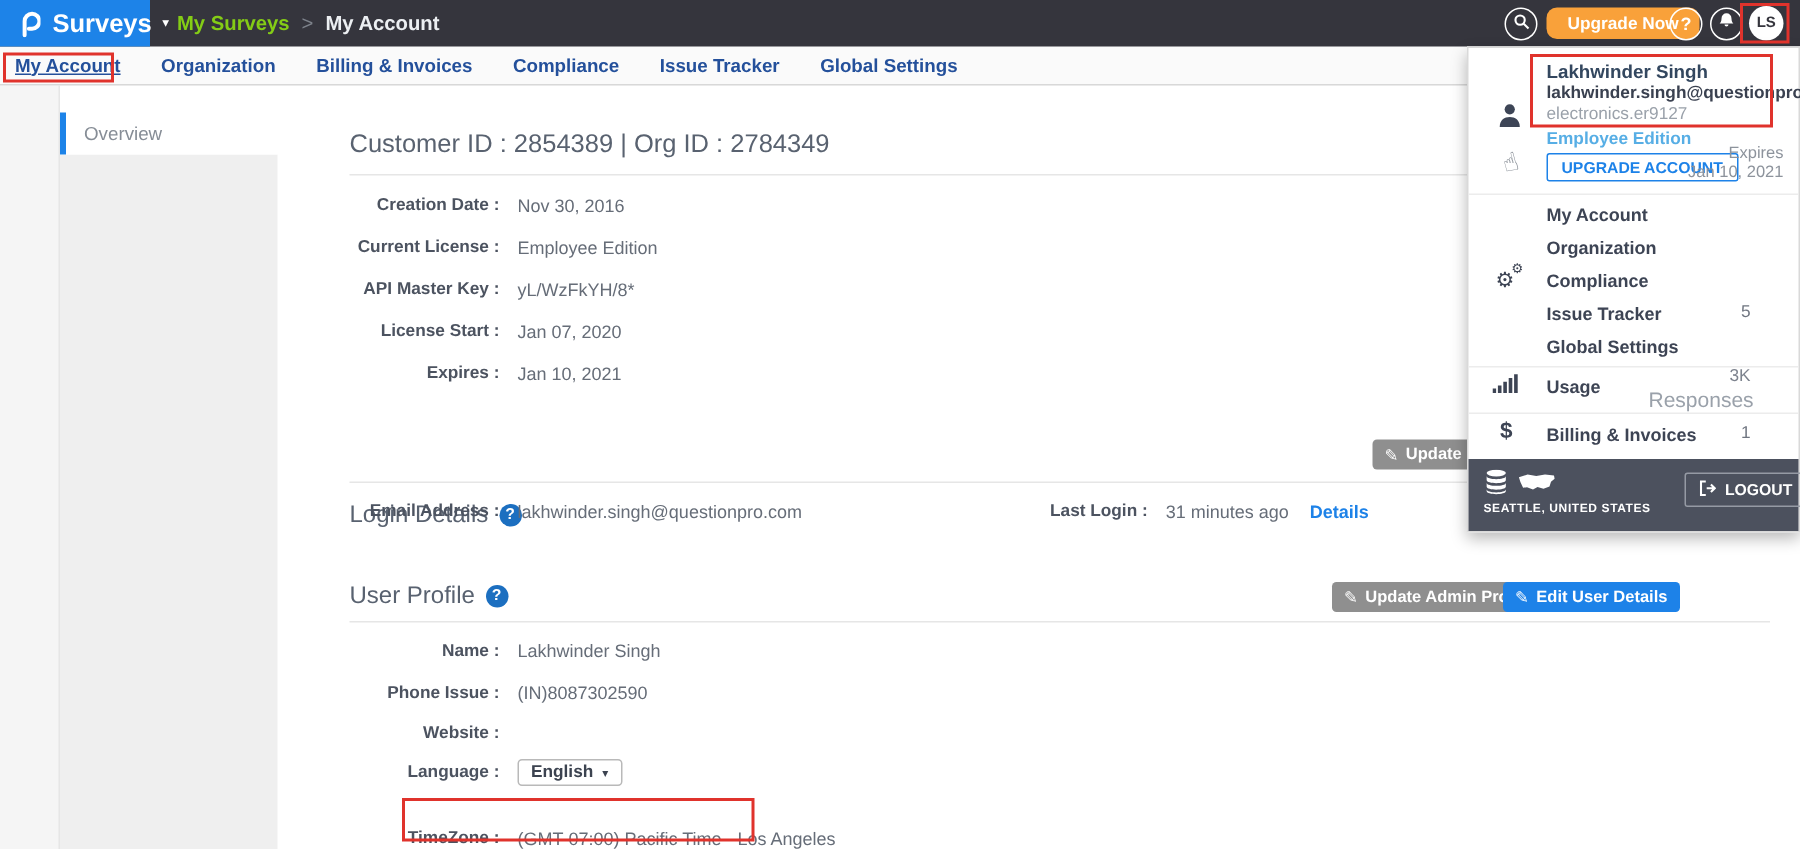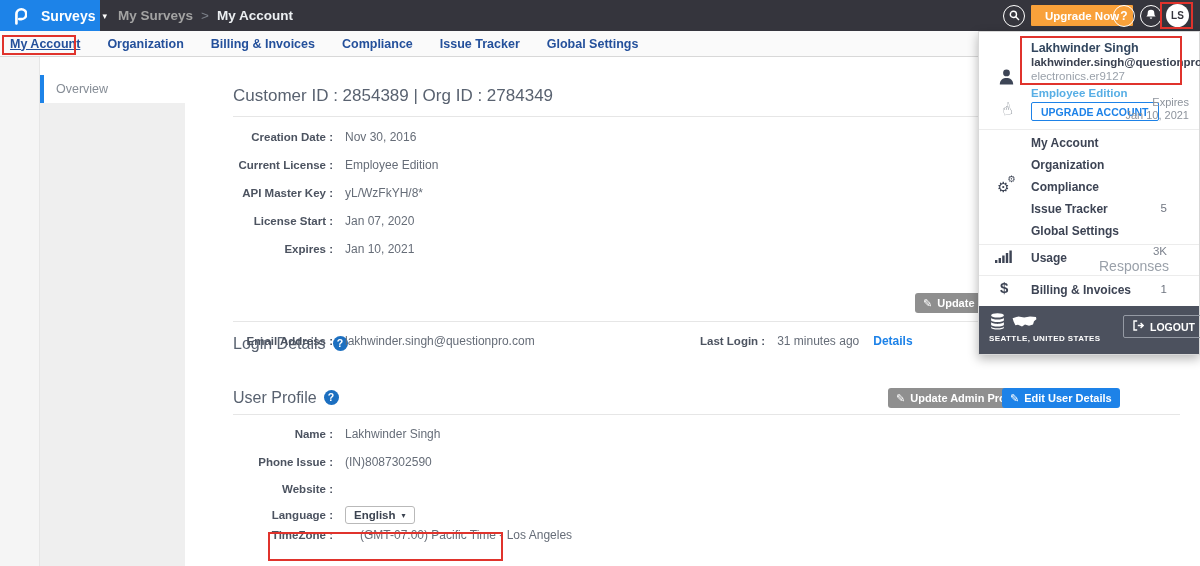--- a/index.html
+++ b/index.html
@@ -4,28 +4,28 @@
 <style>
   * { margin:0; padding:0; box-sizing:border-box; }
   html,body { width:1200px; height:566px; overflow:hidden; }
   body { font-family:"Liberation Sans","DejaVu Sans",sans-serif; background:#fff; }
   .app { position:relative; width:1200px; height:566px; background:#fff; }
 
   
   .topbar { position:absolute; left:0; top:0; width:1200px; height:31px; background:#35353d; z-index:5; }
   .logo-block { position:absolute; left:0; top:0; width:100px; height:31px; background:#1d83e8; display:flex; align-items:center; cursor:pointer; }
   .logo-glyph { margin-left:12px; display:flex; align-items:center; }
-  .logo-product { color:#fff; font-size:14px; font-weight:700; margin-left:14px; }
+  .logo-product { color:#fff; font-size:17px; font-weight:700; margin-left:8px; }
   .logo-caret { color:#fff; font-size:9px; margin-left:7px; }
   .breadcrumb { position:absolute; left:118px; top:0; height:31px; display:flex; align-items:center; gap:8px; font-size:13.5px; font-weight:700; }
-  .bc-parent { color:#a3a3a3; cursor:pointer; }
+  .bc-parent { color:#84cc16; cursor:pointer; }
   .bc-sep { color:#7d828b; font-weight:400; }
   .bc-current { color:#eceff2; }
   .tb-circle { position:absolute; top:5px; width:22px; height:22px; border:1.5px solid #fff; border-radius:50%; display:flex; align-items:center; justify-content:center; cursor:pointer; }
-  .upgrade-pill { position:absolute; left:1031px; top:5px; height:21px; border-radius:1px; background:#f9a13a; color:#fff; font-size:11.5px; font-weight:700; border:none; padding:0 14px; cursor:pointer; }
+  .upgrade-pill { position:absolute; left:1031px; top:5px; height:21px; border-radius:7px; background:#f9a13a; color:#fff; font-size:11.5px; font-weight:700; border:none; padding:0 14px; cursor:pointer; }
   .help-glyph { color:#fff; font-size:12px; font-weight:700; }
   .avatar { position:absolute; left:1166px; top:4px; width:23px; height:23px; border-radius:50%; background:#fff; color:#35353d; font-size:10px; font-weight:700; display:flex; align-items:center; justify-content:center; cursor:pointer; }
 
   
   .subnav { position:absolute; left:0; top:31px; width:1200px; height:26px; background:#fafafa; border-bottom:1px solid #d8d8d8; display:flex; align-items:center; padding-left:10px; gap:27px; z-index:4; }
   .subnav .tab { font-size:12.5px; font-weight:700; color:#24509b; cursor:pointer; white-space:nowrap; }
   .subnav .tab.active { text-decoration:underline; }
 
   
   .leftrail { position:absolute; left:0; top:57px; width:40px; height:509px; background:#f5f5f5; border-right:1px solid #e6e6e6; }
@@ -199,21 +199,21 @@
     <span class="lbl">Website :</span>
     <span class="val"></span>
   </div>
   <div class="frow" style="top:506px;">
     <span class="lbl">Language :</span>
     <button class="lang-btn">
       <span>English</span>
       <span class="caret">▾</span>
     </button>
   </div>
-  <div class="frow" style="top:528px;gap:15px;">
+  <div class="frow" style="top:552px;">
     <span class="lbl">TimeZone :</span>
     <span class="val">(GMT-07:00) Pacific Time - Los Angeles</span>
   </div>
 
   <div class="dropdown">
     <span class="dd-abs" style="left:20px; top:37px;">
       <svg width="15" height="16" viewBox="0 0 15 16">
           <circle cx="7.5" cy="3.9" r="3.4" fill="#3d4556"></circle>
           <path d="M.8 15.6 C.8 10.9 4 9 7.5 9 s6.7 1.9 6.7 6.6 z" fill="#3d4556"></path>
         </svg>

